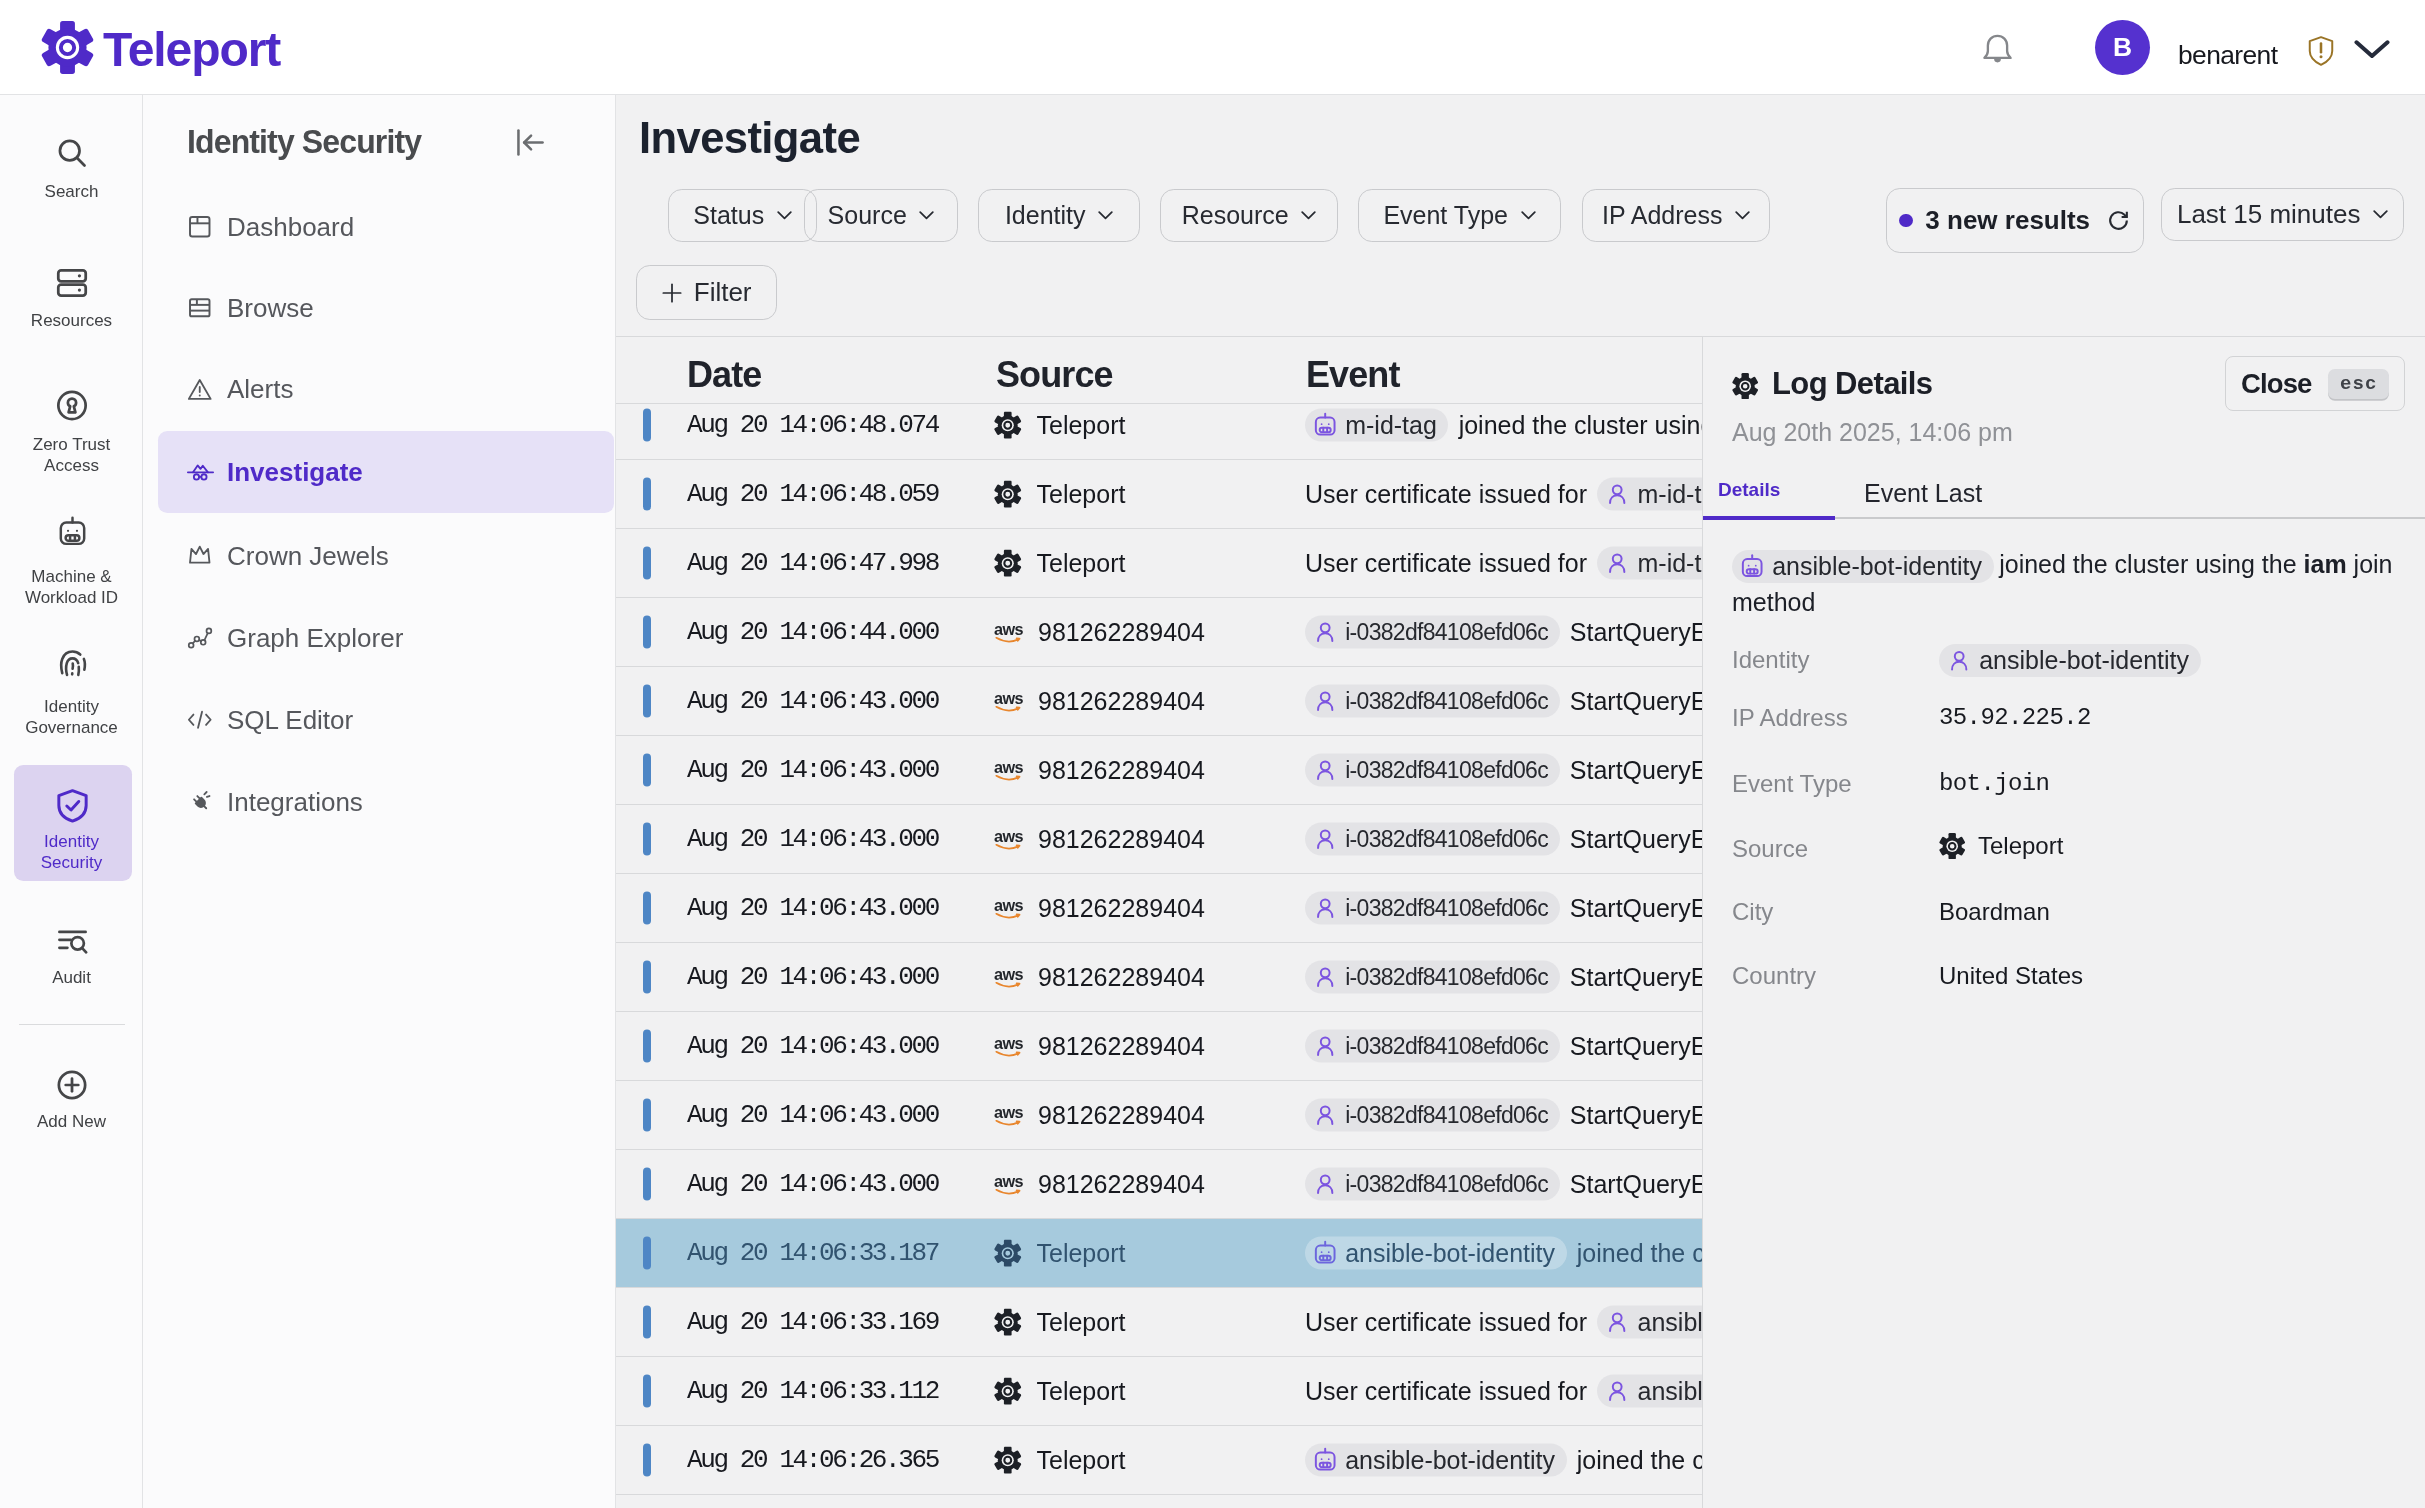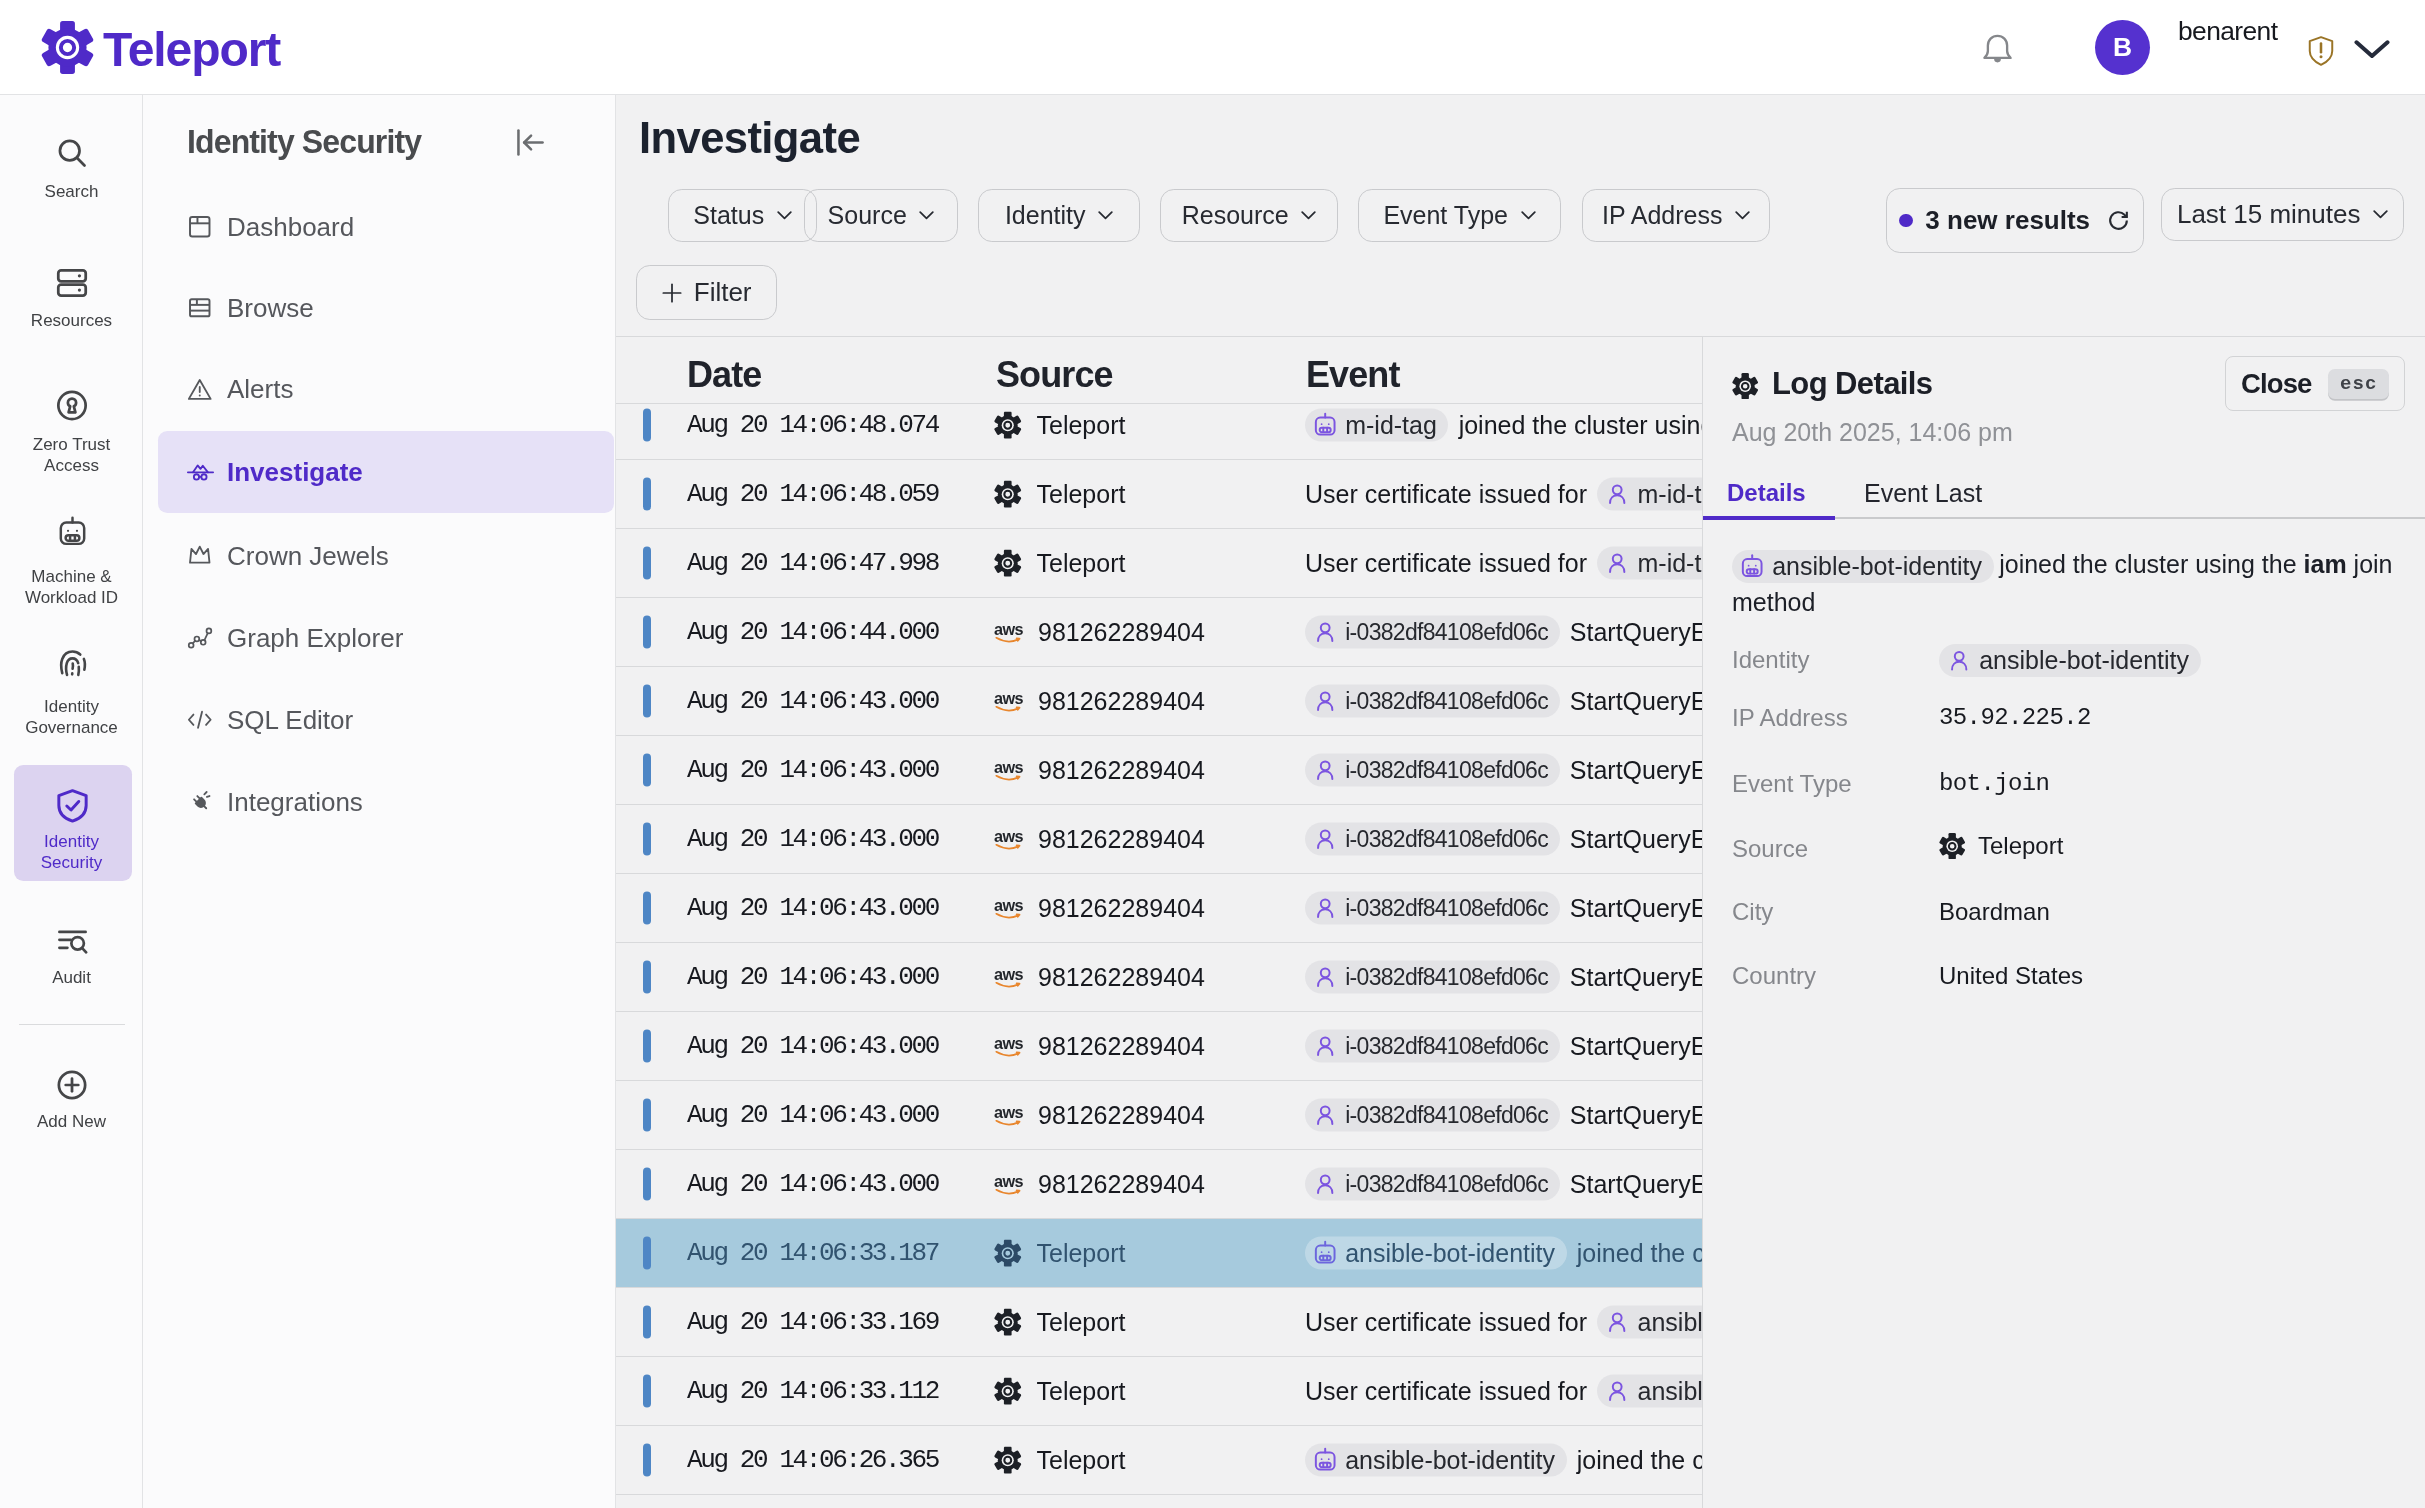--- a/index.html
+++ b/index.html
@@ -15,21 +15,21 @@
         <circle r="22" fill="inherit" class="gearhole"></circle>
         <circle r="12.5" fill="none" stroke="#4f2ac8" stroke-width="7.5"></circle>
       </svg>
     </div>
     <div id="logotext">Teleport</div>
     <svg class="abs" style="left:1981px;top:33px" width="33" height="36" viewBox="0 0 24 26" fill="none" stroke="#85878b" stroke-width="1.7" stroke-linecap="round" stroke-linejoin="round">
       <path d="M12 2 C8 2 5 5 5 9 v4 c0 2.5-1.5 4-2.5 5 h19 c-1-1-2.5-2.5-2.5-5 V9 c0-4-3-7-7-7 Z"></path>
       <path d="M9.5 18.5 a2.5 2.8 0 0 0 5 0" fill="#85878b" stroke="none"></path>
     </svg>
     <div class="abs" style="left:2095px;top:20px;width:55px;height:55px;border-radius:50%;background:#5531cf;color:#fff;display:flex;align-items:center;justify-content:center;font-size:26.4px;font-weight:bold;">B</div>
-    <div class="abs" style="left:2178px;top:16px;font-size:26.4px;font-weight:500;color:#17191f;letter-spacing:-0.6px;">benarent</div>
+    <div class="abs" style="left:2178px;top:40px;font-size:26.4px;font-weight:500;color:#17191f;letter-spacing:-0.6px;">benarent</div>
     <svg class="abs" style="left:2308px;top:36px" width="26" height="30" viewBox="0 0 45 52" fill="none" stroke="#9a7426" stroke-width="3.4" stroke-linejoin="round">
       <path d="M22.5 2 L42 9 V26 c0 11-8.5 19-19.5 24 C12 45 3 37 3 26 V9 Z"></path>
       <line x1="22.5" y1="13" x2="22.5" y2="28" stroke-width="4.4" stroke-linecap="round"></line>
       <circle cx="22.5" cy="36" r="2.6" fill="#9a7426" stroke="none"></circle>
     </svg>
     <svg class="abs" style="left:2354px;top:40px" width="36" height="18.4" viewBox="0 0 62 32" fill="none" stroke="#252b3b" stroke-width="7" stroke-linecap="round" stroke-linejoin="round">
       <polyline points="4,4 31,28 58,4"></polyline>
     </svg>
   </div>
 <div id="sb1">
@@ -666,21 +666,21 @@
         <circle r="22" fill="#f1f1f2"></circle>
         <circle r="12.5" fill="none" stroke="#1d2026" stroke-width="7.5"></circle>
       </svg>
     </div>
     <div class="abs" style="left:69px;top:29px;font-size:31px;font-weight:bold;color:#1c1f27;letter-spacing:-0.6px;">Log Details</div>
     <div class="abs" style="left:522px;top:19px;width:180px;height:55px;border:1.1px solid #d2d3d5;border-radius:8px;display:flex;align-items:center;justify-content:center;gap:17px;">
       <span style="font-size:27.5px;font-weight:bold;color:#1c1f27;letter-spacing:-0.9px;">Close</span>
       <span style="background:#dcdde0;border-radius:6.9px;height:30px;box-shadow:0 1.7px 0 #c3c4c7;display:inline-flex;align-items:center;padding:0 11.5px;font-family:'Liberation Mono',monospace;font-size:19px;font-weight:bold;color:#3f4248;letter-spacing:1.1px;">esc</span>
     </div>
     <div class="abs" style="left:29px;top:81px;font-size:25px;color:#8f9196;">Aug 20th 2025, 14:06 pm</div>
-    <div class="abs" style="left:24px;top:142px;font-size:24px;font-weight:600;color:#4f2ac8;">Details</div>
+    <div class="abs" style="left:15px;top:142px;font-size:19px;font-weight:600;color:#4f2ac8;">Details</div>
     <div class="abs" style="left:161px;top:142px;font-size:25px;color:#23252d;">Event Last</div>
     <div class="abs" style="left:0;top:180px;width:724px;height:2.3px;background:#c9cacc;"></div>
     <div class="abs" style="left:0;top:179px;width:132px;height:4px;background:#4f2ac8;"></div>
     <div class="abs" style="left:29px;top:213px;font-size:25px;color:#1c1f27;white-space:nowrap;"><span class="pill" style="vertical-align:middle;margin-right:5.7px;">
         <svg width="26.4" height="26.4" viewBox="0 0 48 48" fill="none" stroke="#7c55e0" stroke-width="3.6" stroke-linecap="round" stroke-linejoin="round">
           <line x1="24" y1="4" x2="24" y2="11"></line>
           <rect x="7" y="11" width="34" height="31" rx="8"></rect>
           <circle cx="17.5" cy="23" r="1.6" fill="#7c55e0" stroke="none"></circle>
           <circle cx="30.5" cy="23" r="1.6" fill="#7c55e0" stroke="none"></circle>
           <rect x="14" y="29.5" width="20" height="8" rx="4"></rect>

